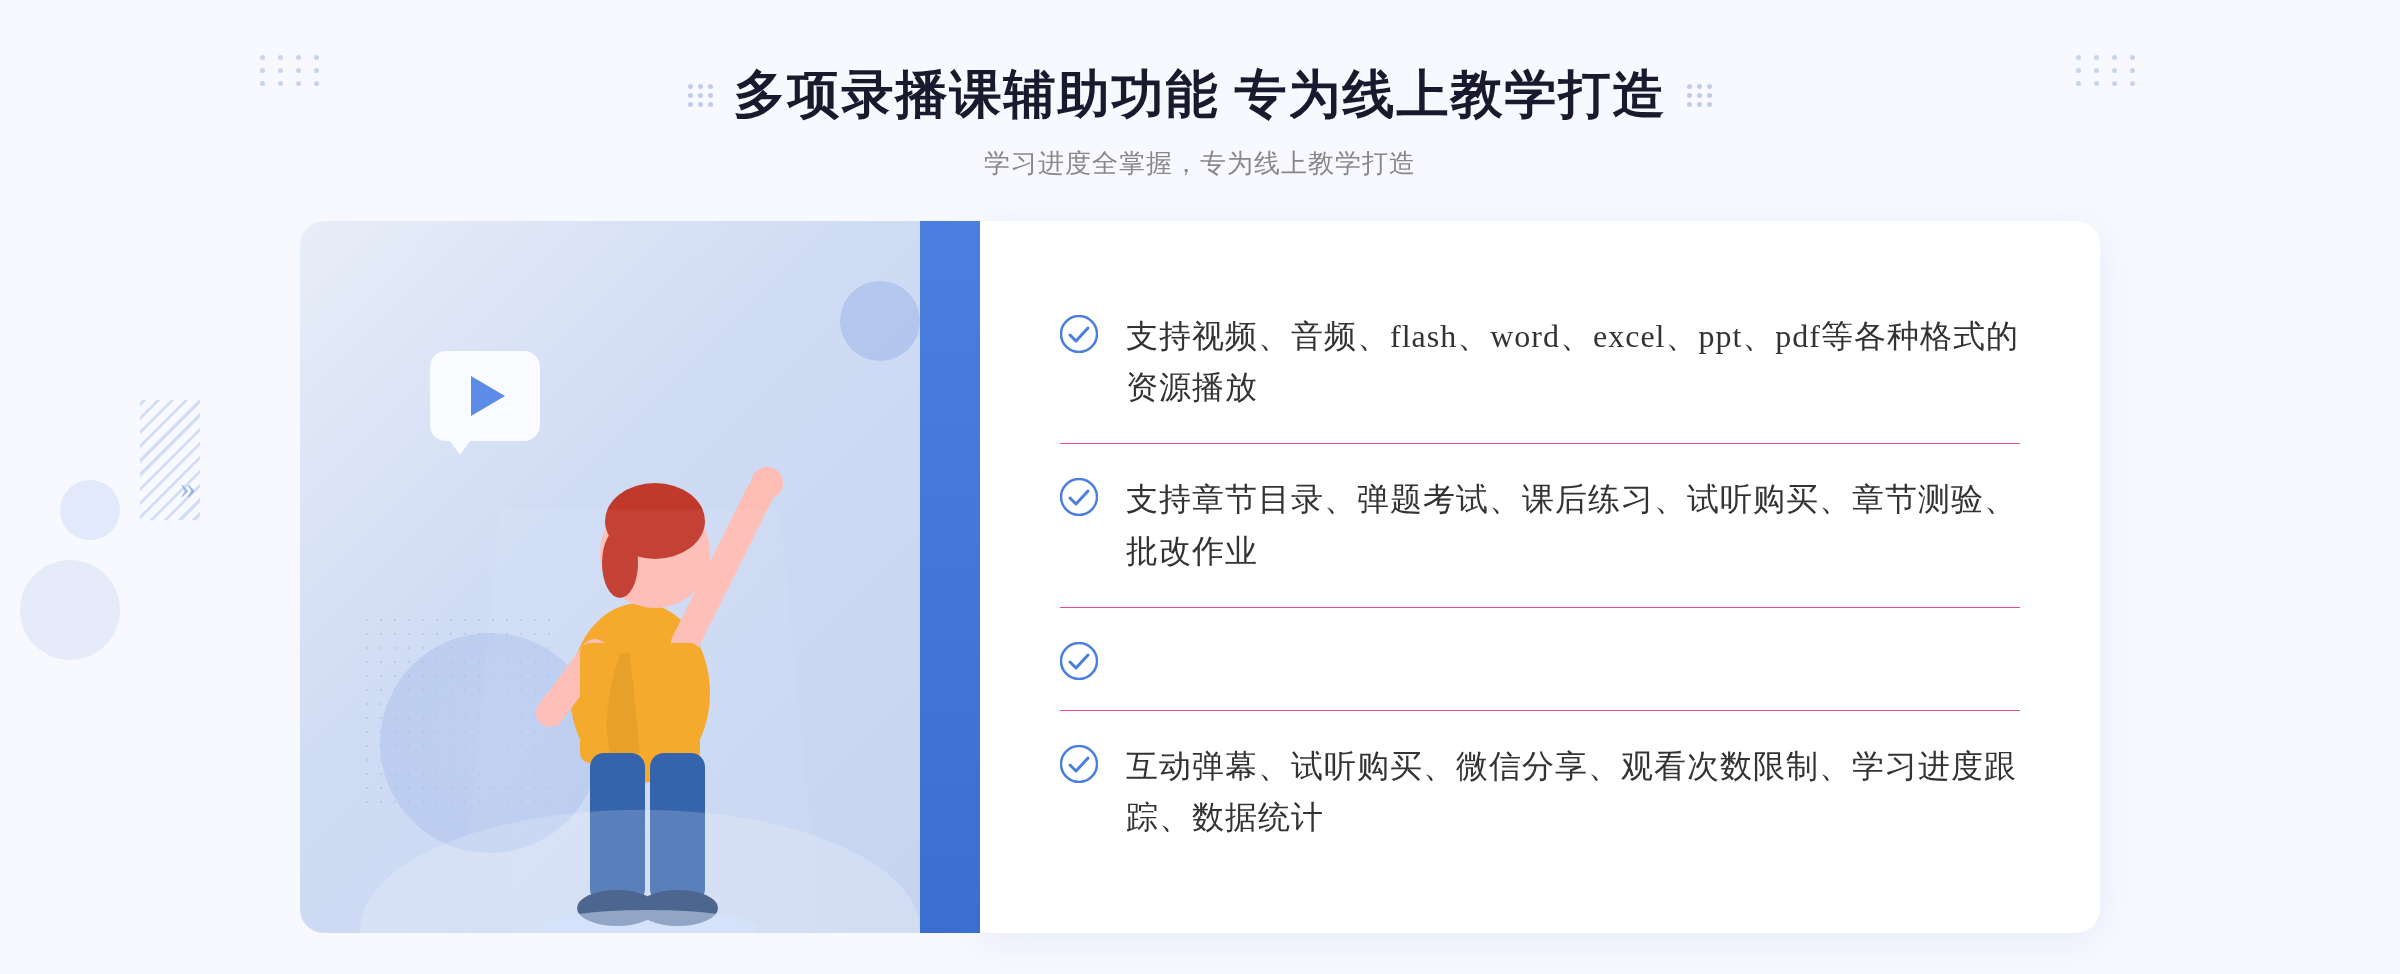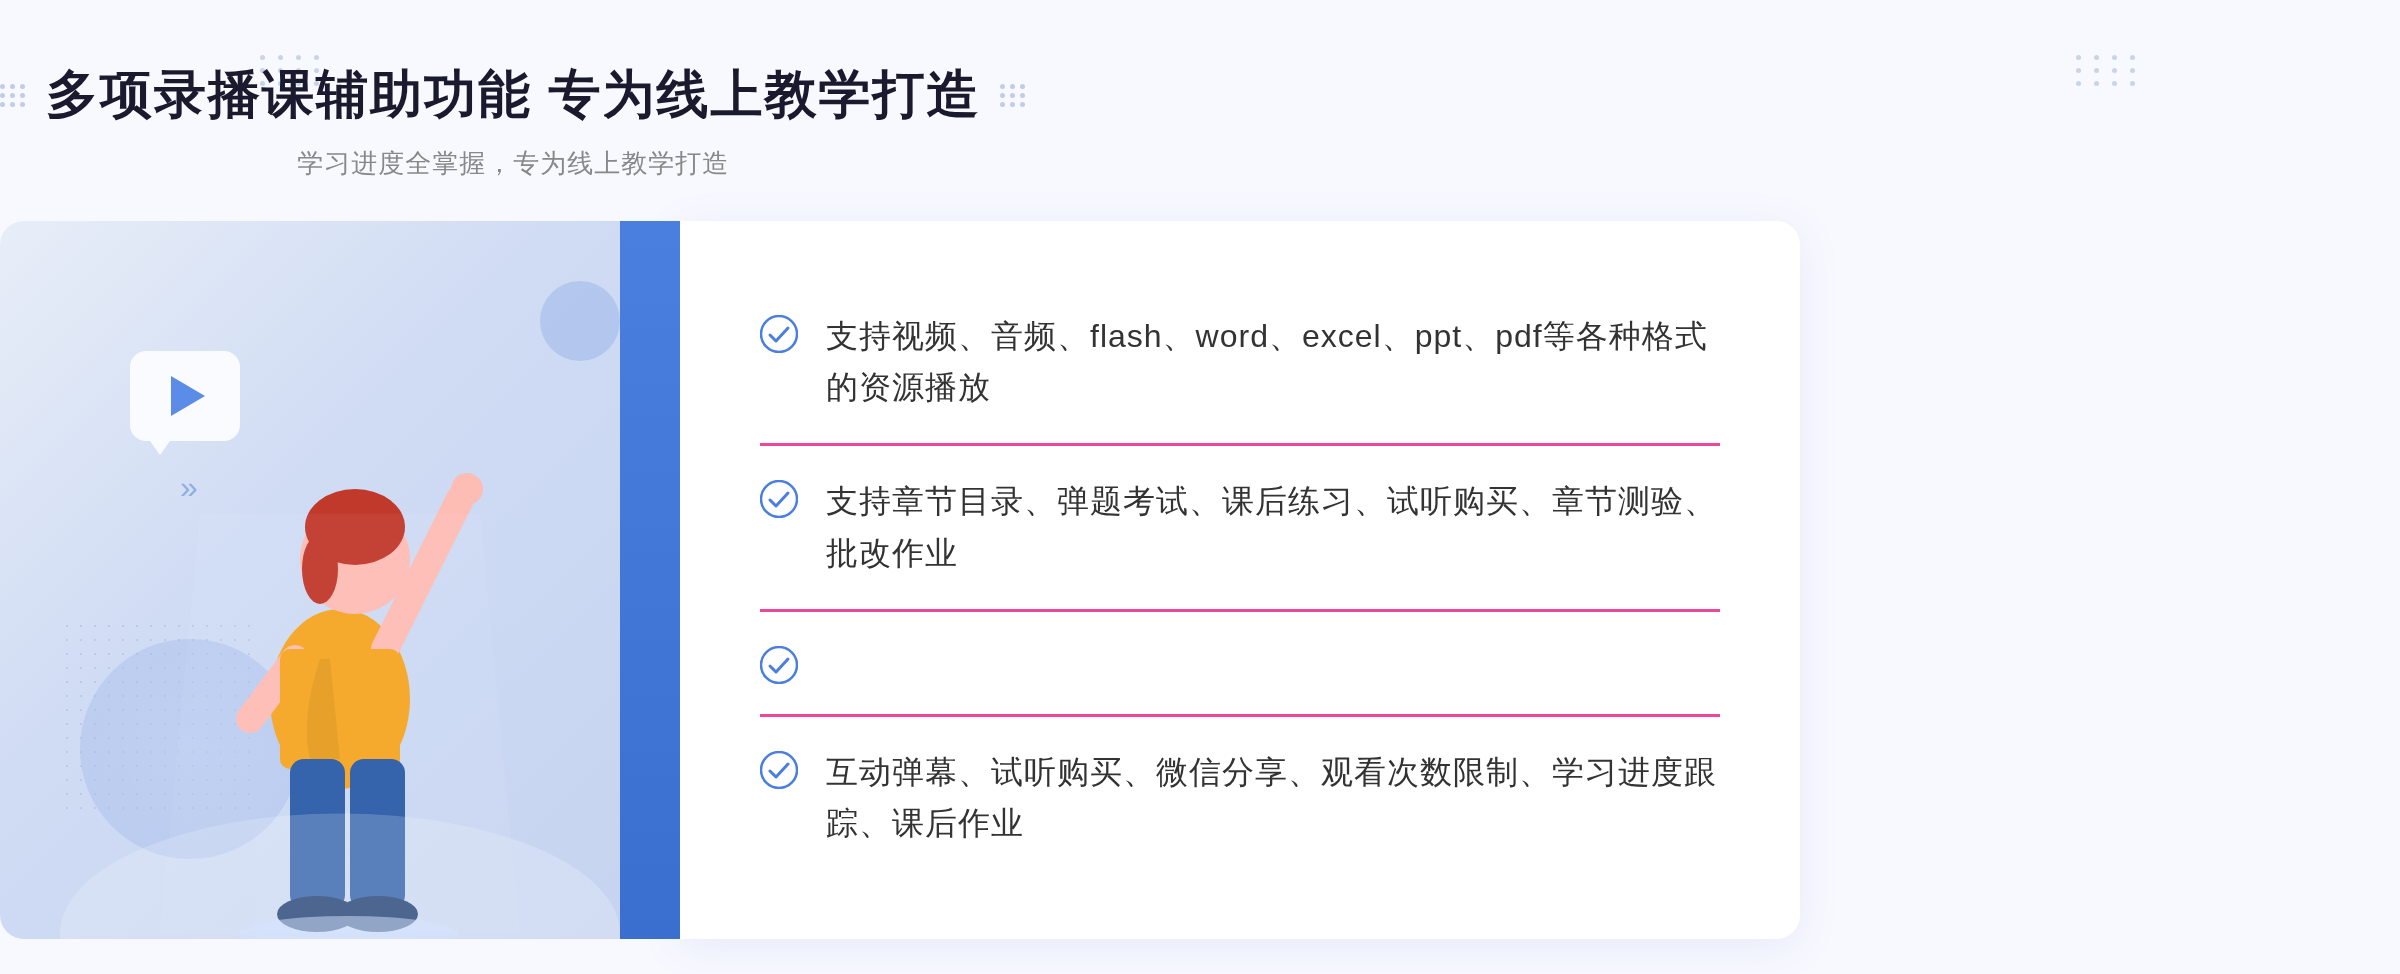--- a/index.html
+++ b/index.html
@@ -12,21 +12,22 @@
       position: relative;
     }
 
     .page-wrapper {
       width: 2400px;
       height: 974px;
       background: #f8f9ff;
       position: relative;
       display: flex;
       flex-direction: column;
-      align-items: flex-start;
+      align-items: center;
+      font-family: Liberation Serif, serif;
     }
 
     
     .header-section {
       position: relative;
       z-index: 2;
       text-align: center;
       margin-top: 60px;
       margin-bottom: 40px;
     }
@@ -182,21 +183,21 @@
       flex-direction: column;
       justify-content: space-between;
       box-shadow: 0 8px 40px rgba(100,130,200,0.12);
     }
 
     .feature-item {
       display: flex;
       align-items: flex-start;
       gap: 28px;
       padding: 30px 0;
-      border-bottom: 3px solid #ec4899;
+      border-bottom: 1px solid #ec4899;
     }
     .feature-item:last-child {
       border-bottom: none;
     }
 
     .check-icon {
       width: 38px;
       height: 38px;
       flex-shrink: 0;
       margin-top: 4px;
@@ -459,19 +460,19 @@
           <circle cx="19" cy="19" r="18" fill="none" stroke="#4a7fe0" stroke-width="2.5"></circle>
           <polyline points="10,20 16,26 28,13" fill="none" stroke="#4a7fe0" stroke-width="3" stroke-linecap="round" stroke-linejoin="round"></polyline>
         </svg>
       </div>
 
       <div class="feature-item">
         <svg class="check-icon" viewBox="0 0 38 38" xmlns="http://www.w3.org/2000/svg">
           <circle cx="19" cy="19" r="18" fill="none" stroke="#4a7fe0" stroke-width="2.5"></circle>
           <polyline points="10,20 16,26 28,13" fill="none" stroke="#4a7fe0" stroke-width="3" stroke-linecap="round" stroke-linejoin="round"></polyline>
         </svg>
-        <span class="feature-text">互动弹幕、试听购买、微信分享、观看次数限制、学习进度跟踪、课后作业</span>
+        <span class="feature-text">互动弹幕、试听购买、微信分享、观看次数限制、学习进度跟踪、数据统计</span>
       </div>
 
     </div>
   </div>
 
 </div>
 
 </body></html>

